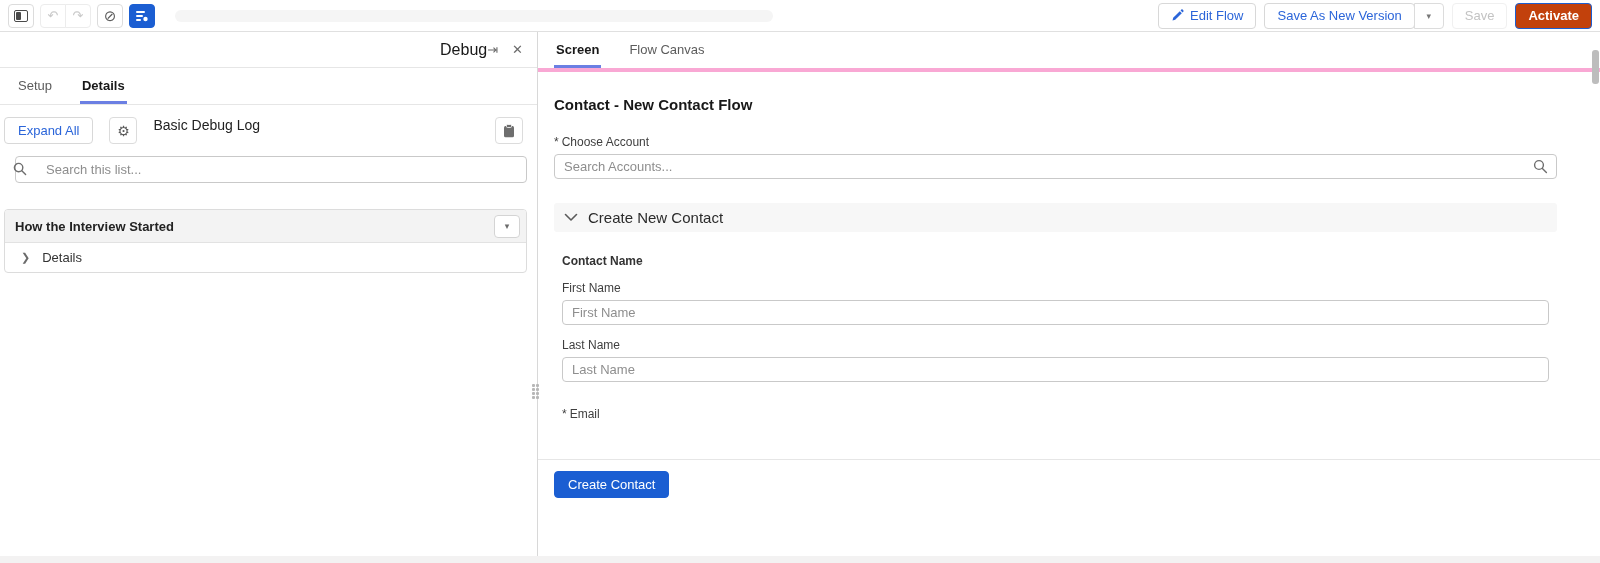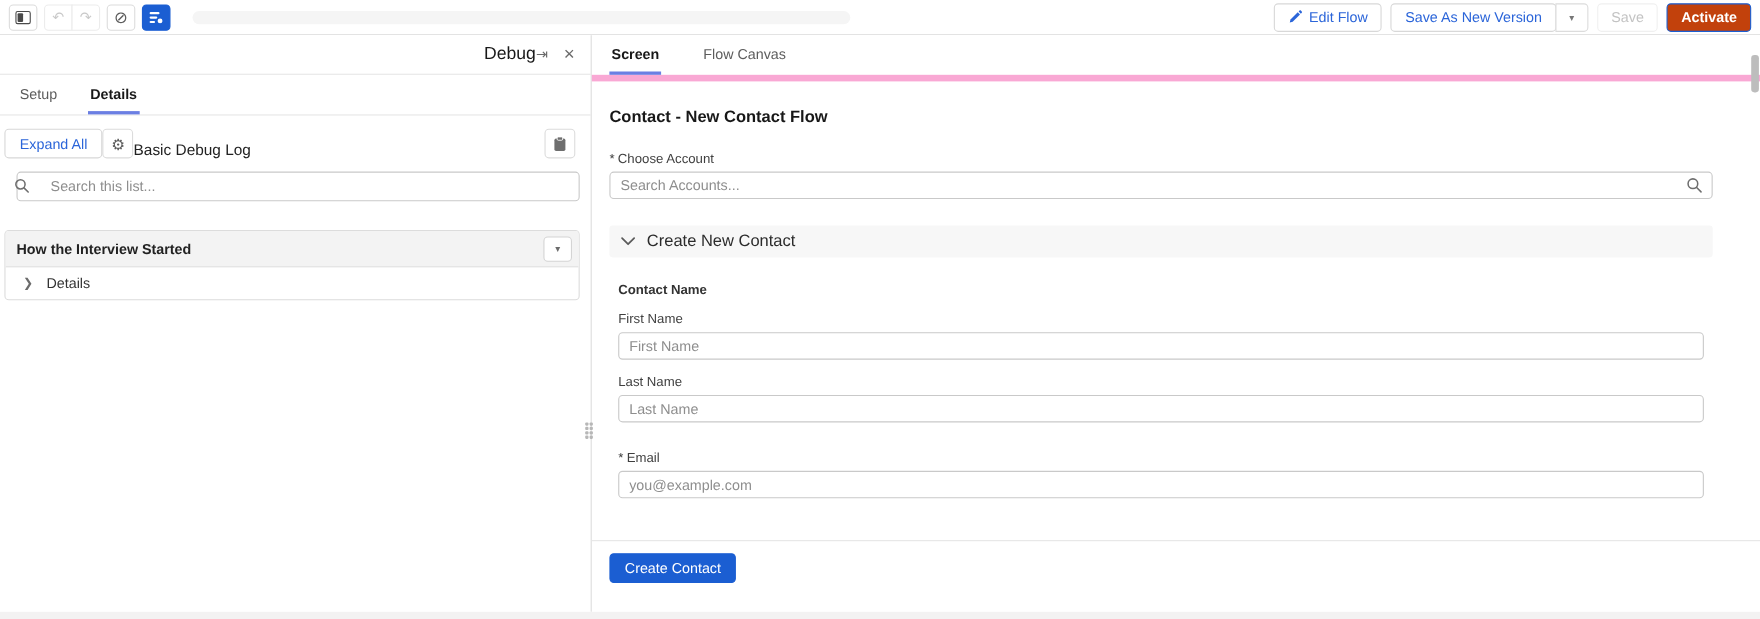--- a/index.html
+++ b/index.html
@@ -39,21 +39,21 @@
   .panel-header { height:36px; display:flex; align-items:center; justify-content:flex-end;
     padding:0 14px 0 16px; border-bottom:1px solid #e6e6e6; }
   .panel-title { font-size:16px; color:#181818; }
   .ph-icons { display:flex; align-items:center; gap:14px; color:#6b6b6b; font-size:13px; }
   .ph-icons span { cursor:pointer; }
 
   .tabs { display:flex; border-bottom:1px solid #e6e6e6; padding:0 16px; gap:26px; }
   .tab { padding:10px 2px 8px; font-size:13px; color:#5c5c5c; border-bottom:3px solid transparent; cursor:pointer; }
   .tab.active { color:#181818; font-weight:bold; border-bottom-color:#6b7fe3; }
 
-  .controls-row { display:flex; align-items:flex-end; padding:12px 10px 10px 4px; gap:0; }
+  .controls-row { display:flex; align-items:flex-start; padding:12px 10px 10px 4px; gap:16px; }
   .outline-btn { height:27px; padding:0 13px; background:#fff; border:1px solid #d8d8d8; border-radius:4px;
     font-size:13px; color:#2b65d9; cursor:pointer; font-family:"Liberation Sans", sans-serif; }
   .gear-btn { width:28px; height:27px; }
   .log-label { font-size:14px; color:#222; flex:1; }
   .clip-btn { width:28px; height:27px; margin-right:4px; }
 
   .search-row { padding:2px 10px 0 4px; }
   .search-box { position:relative;padding-left:11px; }
   .search-box input { width:100%; height:27px; border:1px solid #c9c9c9; border-radius:4px;
     padding:0 10px 0 30px; font-size:13px; color:#333; font-family:"Liberation Sans", sans-serif; }
@@ -68,21 +68,21 @@
     color:#6b6b6b; font-size:9px; display:flex; align-items:center; justify-content:center; cursor:pointer; }
   .card-row { height:29px; display:flex; align-items:center; gap:12px; padding:0 10px 0 16px; }
   .chev { color:#6b6b6b; font-size:11px; }
   .card-row-label { font-size:13px; color:#333; }
 
   .grip { position:absolute; right:-7px; top:352px; width:12px; height:16px; z-index:3;
     display:grid; grid-template-columns:3px 3px; grid-auto-rows:3px; gap:1px; cursor:col-resize; }
   .grip i { background:#b7b7b7; border-radius:1px; }
 
   
-  .canvas-tabs { display:flex; border-bottom:6px solid #f9a8d4; padding:0 16px; gap:36px; }
+  .canvas-tabs { display:flex; border-bottom:4px solid #f9a8d4; padding:0 16px; gap:26px; }
   .content { padding:0 43px 0 16px; }
   .flow-heading { font-size:15px; font-weight:bold; color:#181818; margin:24px 0 0 0; }
 
   .field-label { font-size:12px; color:#3f3f3f; margin-top:22px; margin-bottom:5px; }
   .req { color:#3f3f3f; margin-right:3px; }
   .text-input { position:relative; }
   .text-input input { width:100%; height:25px; border:1px solid #c9c9c9; border-radius:4px;
     padding:0 30px 0 9px; font-size:13px; color:#333; font-family:"Liberation Sans", sans-serif; }
   .text-input input::placeholder { color:#8e8e8e; }
   .text-input.plain input { padding-right:9px; }
@@ -266,23 +266,20 @@
         </div>
 
         <div class="field-label">Last Name</div>
         <div class="text-input plain">
           <input type="text" placeholder="Last Name" style="">
         </div>
 
         <div class="field-label email-label">
           <span class="req">*</span><span>Email</span>
         </div>
-        <div class="text-input plain">
-          <input type="text" placeholder="you@example.com" style="">
-        </div>
       </div>
 
       <div class="footer-divider"></div>
       <div class="footer-row">
         <button class="primary-btn">Create Contact</button>
       </div>
     </div>
 
     <div class="scroll-thumb"></div>
   </section>

